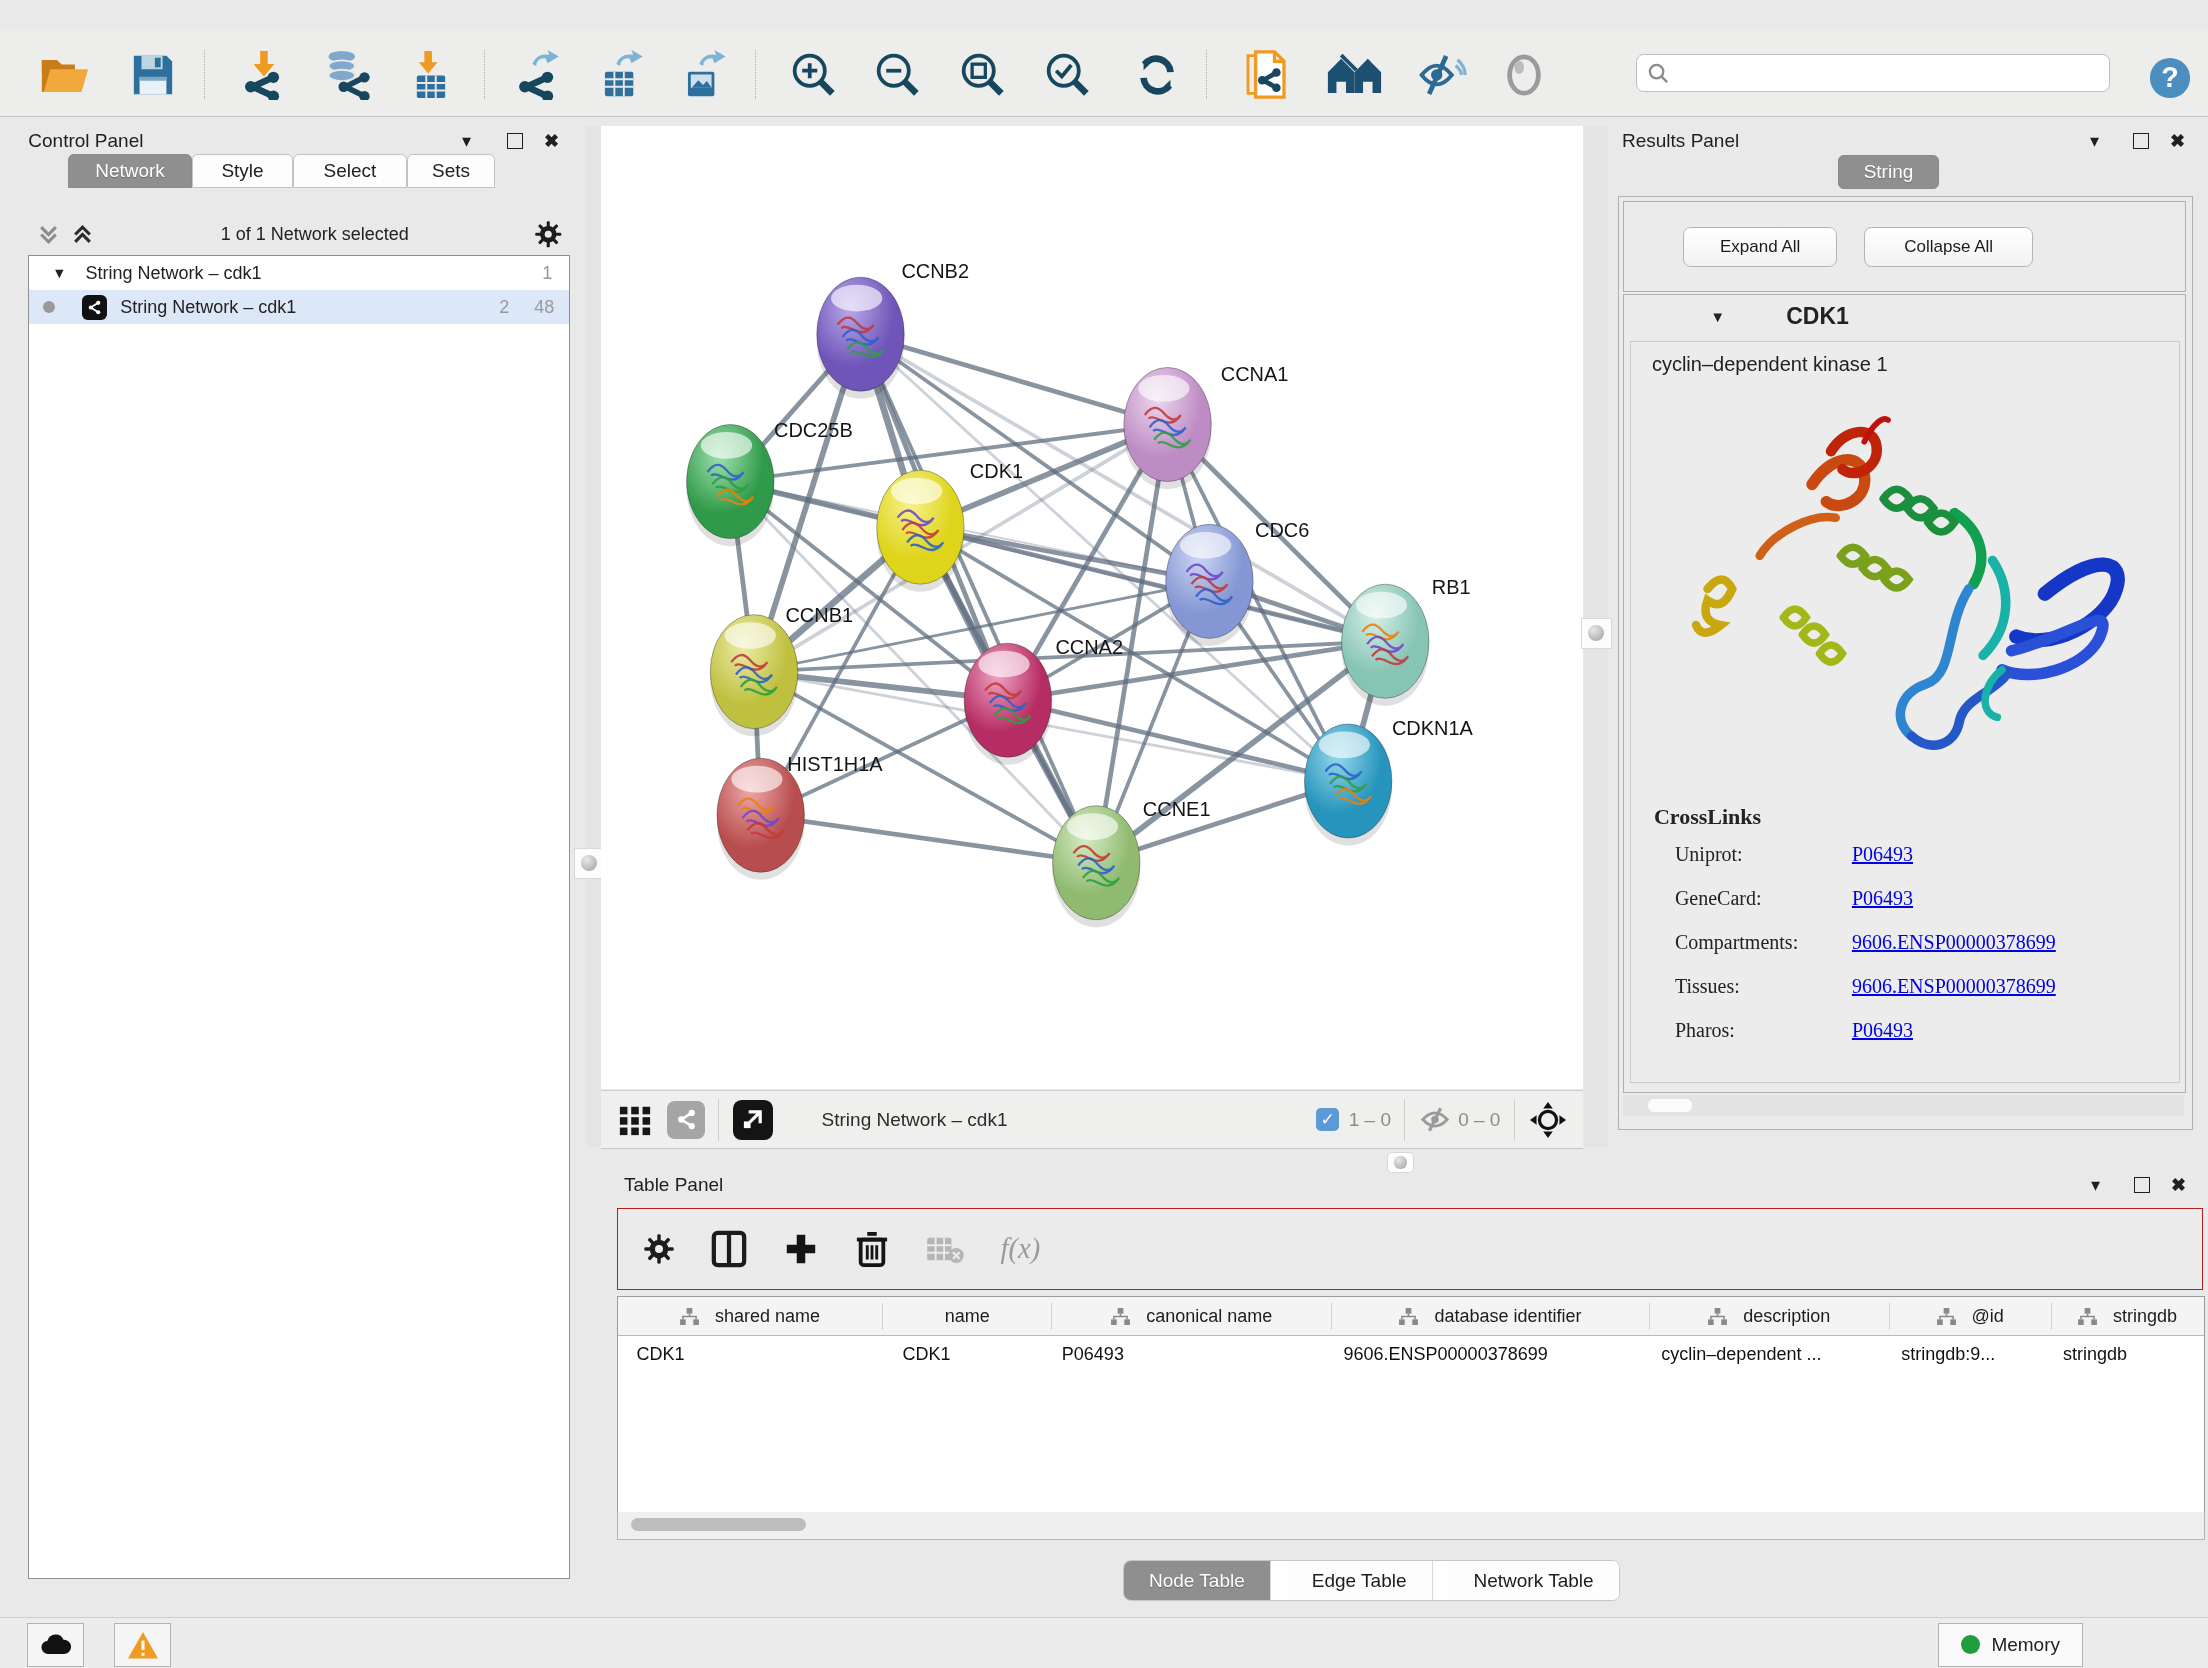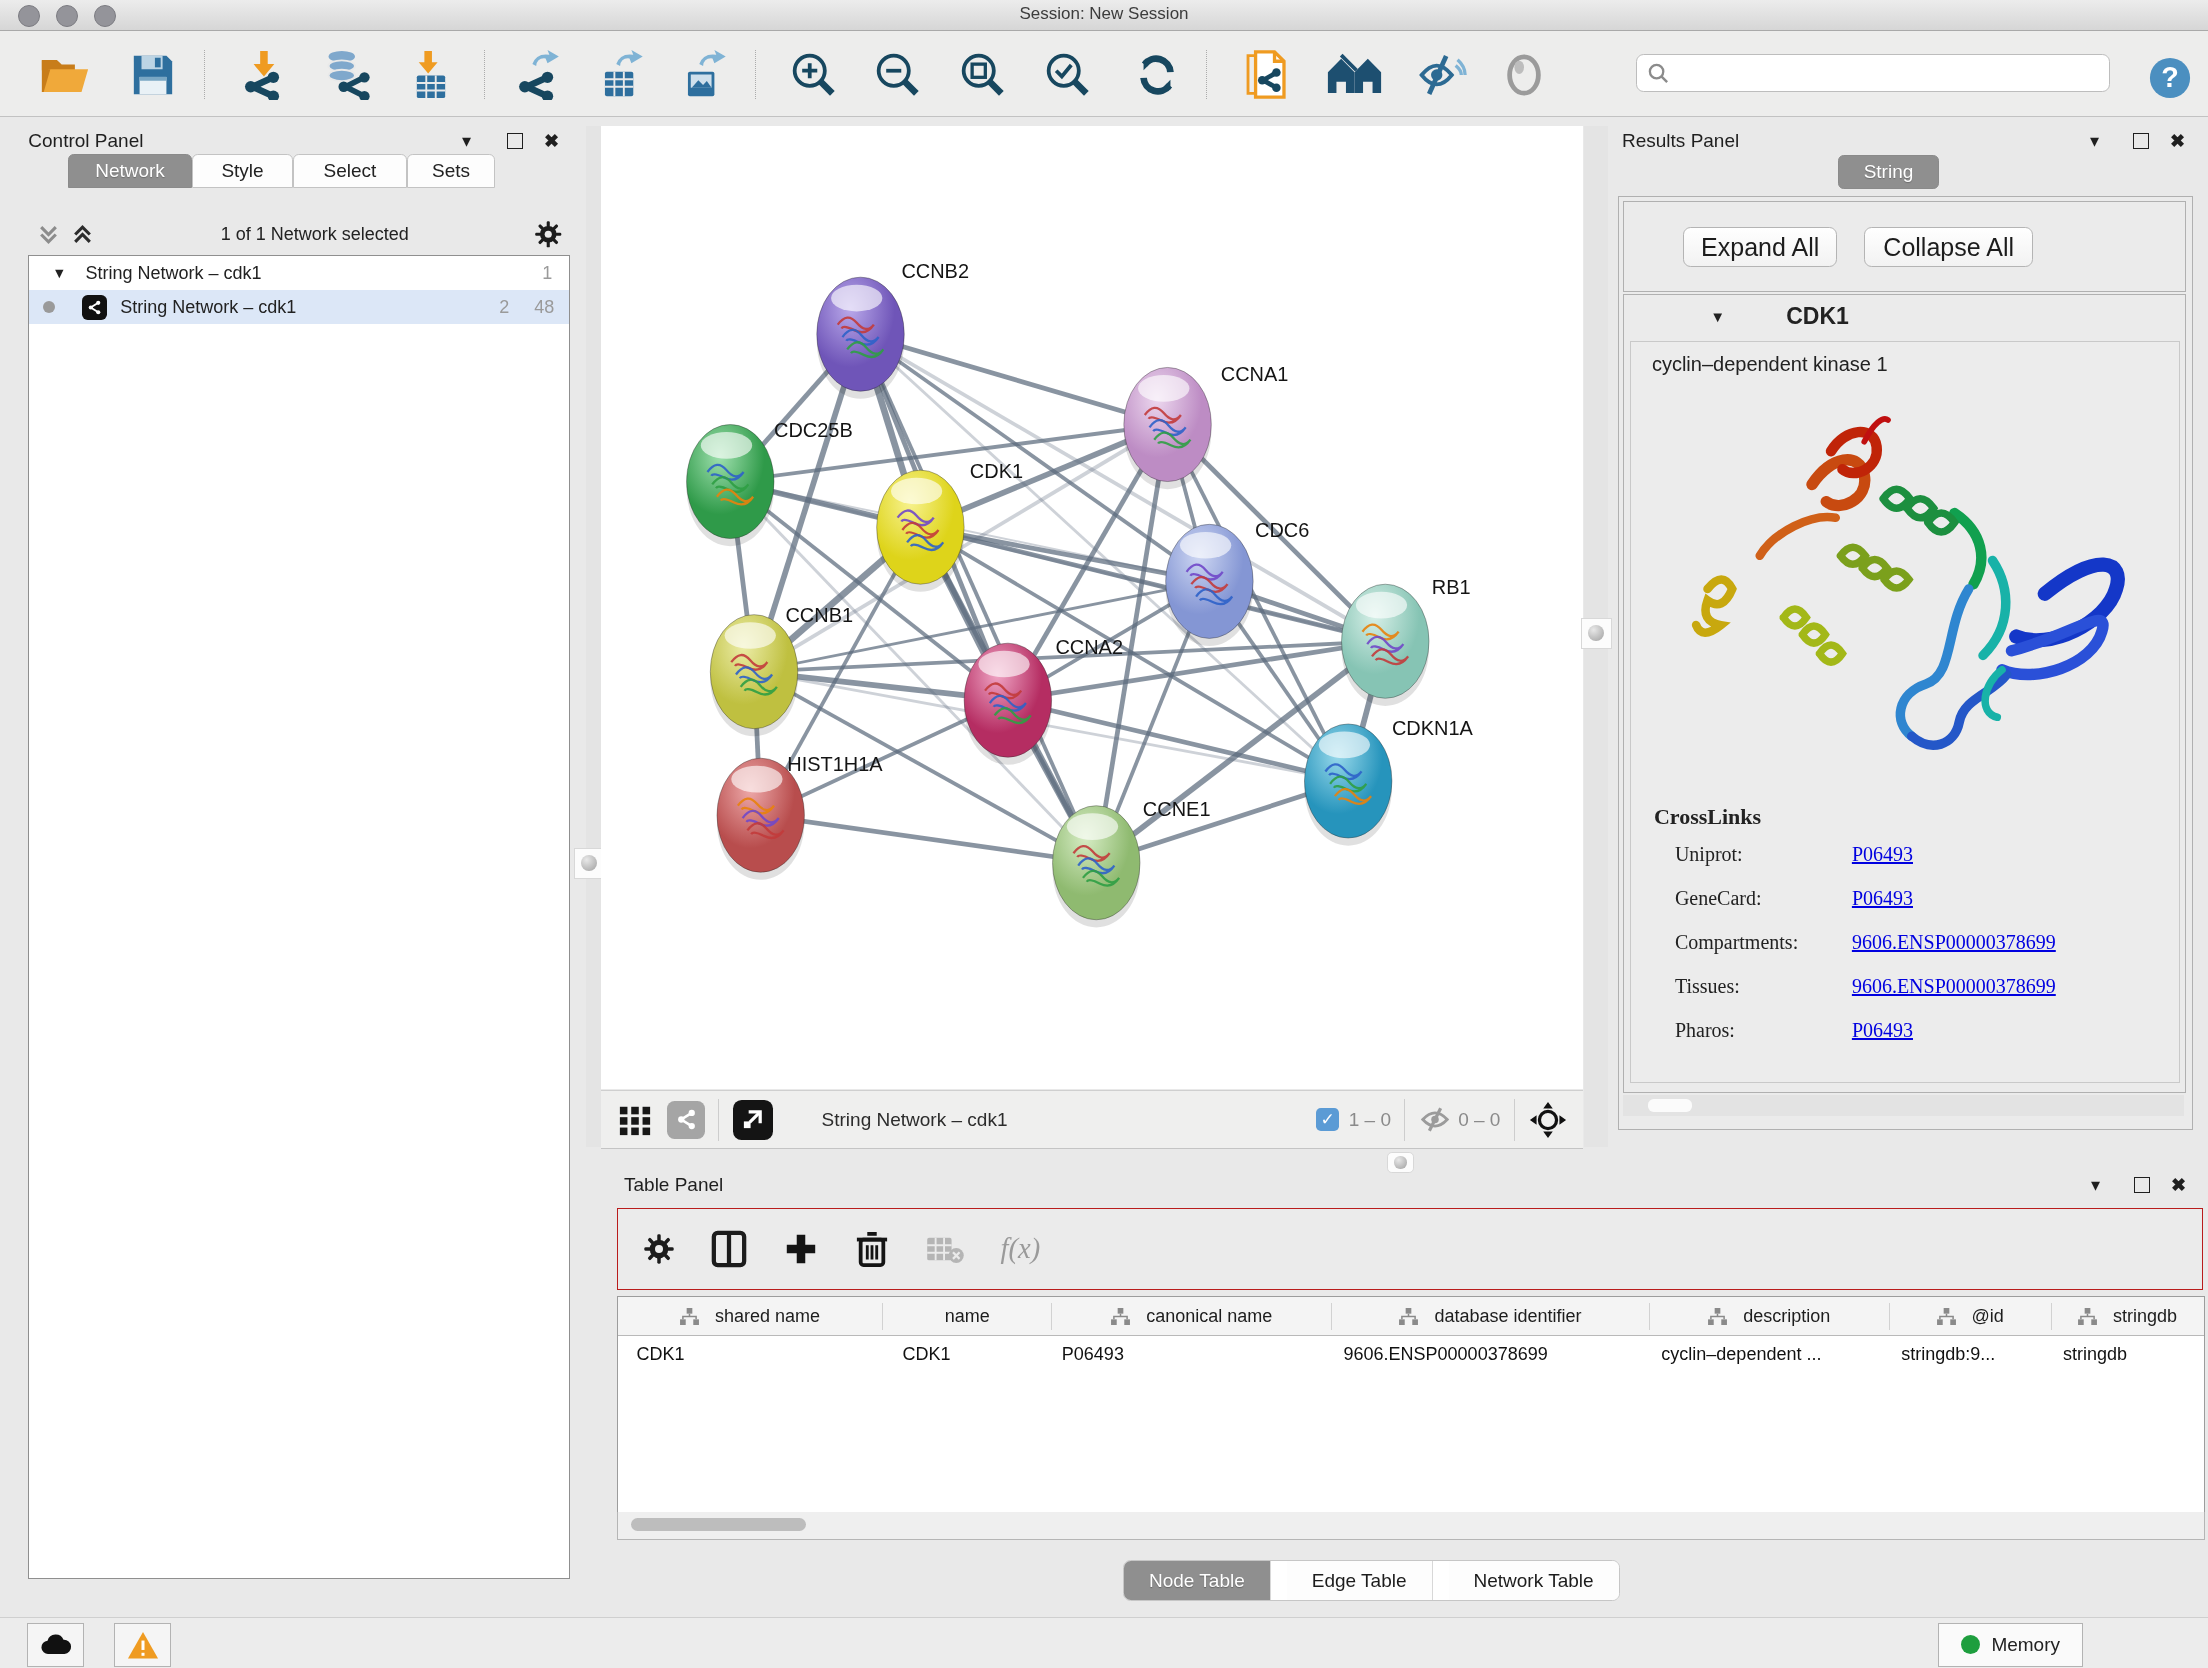--- a/index.html
+++ b/index.html
@@ -20,21 +20,21 @@
     border-radius:7.6px;display:flex;align-items:center;padding-left:9.5px;box-sizing:border-box;}
   
   .ptitle{font-size:19px;color:#1f1f1f;}
   .pctl{font-size:18px;color:#1f1f1f;}
   .maxbox{width:14.3px;height:14.3px;border:1.9px solid #1f1f1f;display:inline-block;}
   
   .tab{display:inline-block;background:#fdfdfd;border:1px solid #c3c3c3;color:#222;
     font-size:19px;text-align:center;padding:4.8px 0;border-radius:5.7px 5.7px 0 0;}
   .tab.active{background:#8f8f8f;color:#fff;border-color:#8a8a8a;text-shadow:0 1px 1px rgba(0,0,0,.25);}
   .btn{background:linear-gradient(#ffffff,#f2f2f2);border:1px solid #b4b4b4;border-radius:7.6px;
-    font-size:25px;color:#1c1c1c;text-align:center;}
+    font-size:17px;color:#1c1c1c;text-align:center;}
   
   .netlist{left:28.5px;top:255px;width:538px;height:1326px;background:#fff;border:1px solid #8f8f8f;}
   .listrow{height:34px;display:flex;align-items:center;font-size:18px;}
   .listrow.sel{background:#dce7f7;}
   .count{color:#9a9a9a;}
   .sharebadge{width:25px;height:25px;background:#111;border-radius:5.7px;display:flex;
     align-items:center;justify-content:center;}
   
   .canvas{left:601px;top:126px;width:982px;height:963px;background:#fff;}
   .cvbar{left:601px;top:1090px;width:982px;height:57px;background:#efefee;border-top:1px solid #cfcfcf;
@@ -69,26 +69,20 @@
      align-items:center;justify-content:center;}
   .splitdot i{width:16px;height:16px;border-radius:50%;display:block;
      background:radial-gradient(circle at 35% 30%,#e8e8e8,#9f9f9f);}
   svg{display:block;}
 </style>
 </head>
 <body>
 
 <div id="app">
 
-  <div class="abs titlebar">
-    <div class="abs tl" style="left:18px;"></div>
-    <div class="abs tl" style="left:56px;"></div>
-    <div class="abs tl" style="left:94px;"></div>
-    <div class="abs wintitle">Session: New Session</div>
-  </div>
 
   <div class="abs toolbar">
     <div class="abs tbtn" style="left:33px">
       <span>
         <svg width="51" height="42" viewBox="0 0 54 44">
             <path d="M3 6 h16 l5 5 h14 v6 H3z" fill="#c87d1a"></path>
             <path d="M3 40 L10 16 h42 L45 40z" fill="#f0a93a"></path>
             <path d="M3 6 v34 h2 L12 16 h-7z" fill="#c87d1a"></path>
           </svg>
       </span>

